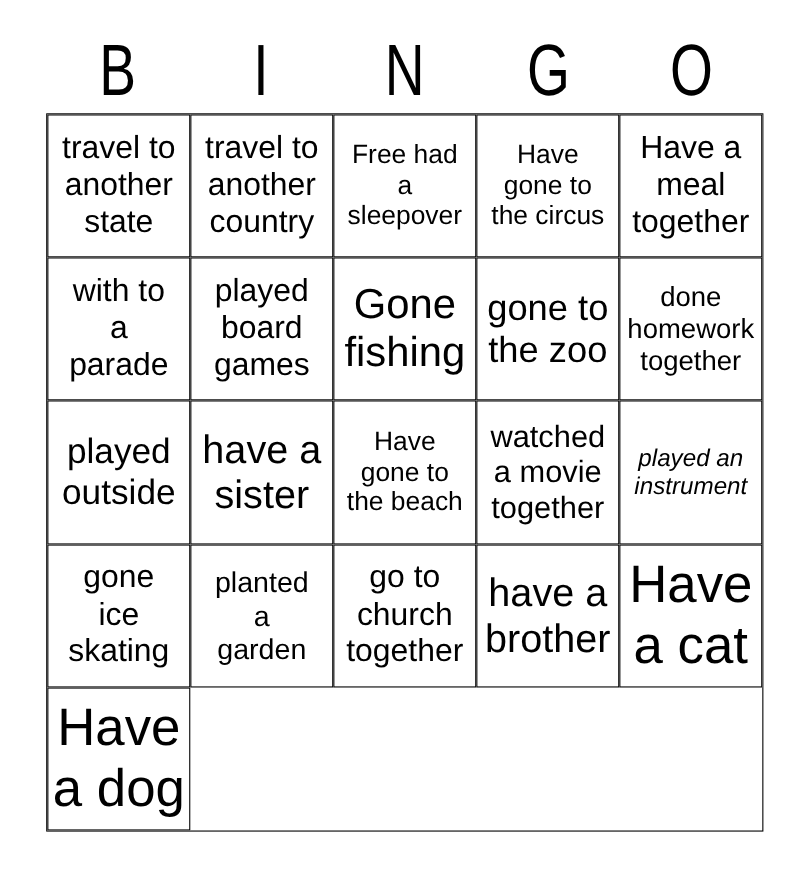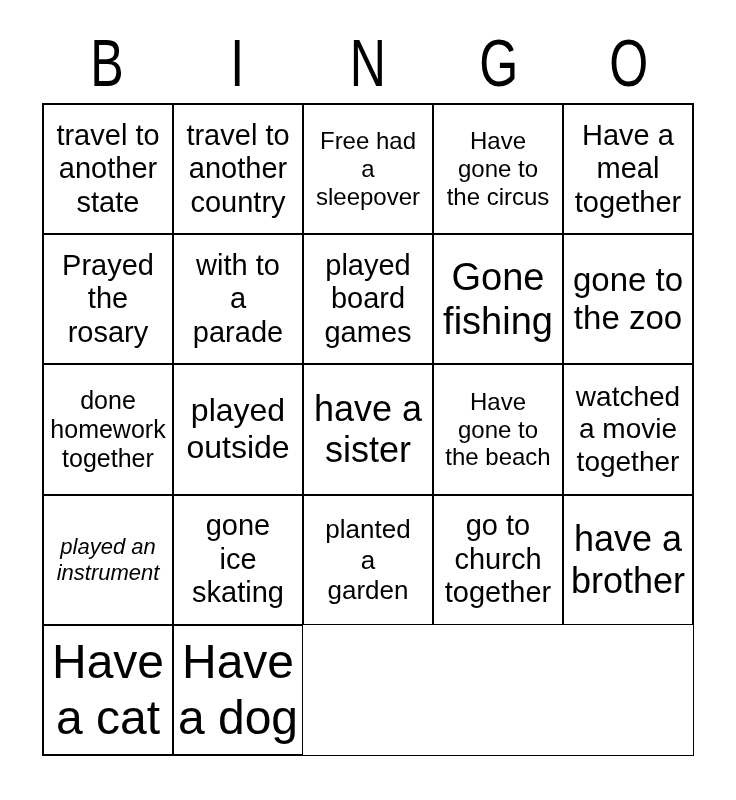--- a/index.html
+++ b/index.html
@@ -105,25 +105,20 @@
       <span class="cell-text" style="font-size: 24px;">Have
 gone to
 the circus</span>
     </div>
     <div class="cell">
       <span class="cell-text" style="font-size: 29px;">Have a
 meal
 together</span>
     </div>
     <div class="cell">
-      <span class="cell-text" style="font-size: 29px;">Prayed
-the
-rosary</span>
-    </div>
-    <div class="cell">
       <span class="cell-text" style="font-size: 29px;">with to
 a
 parade</span>
     </div>
     <div class="cell">
       <span class="cell-text" style="font-size: 29px;">played
 board
 games</span>
     </div>
     <div class="cell">

